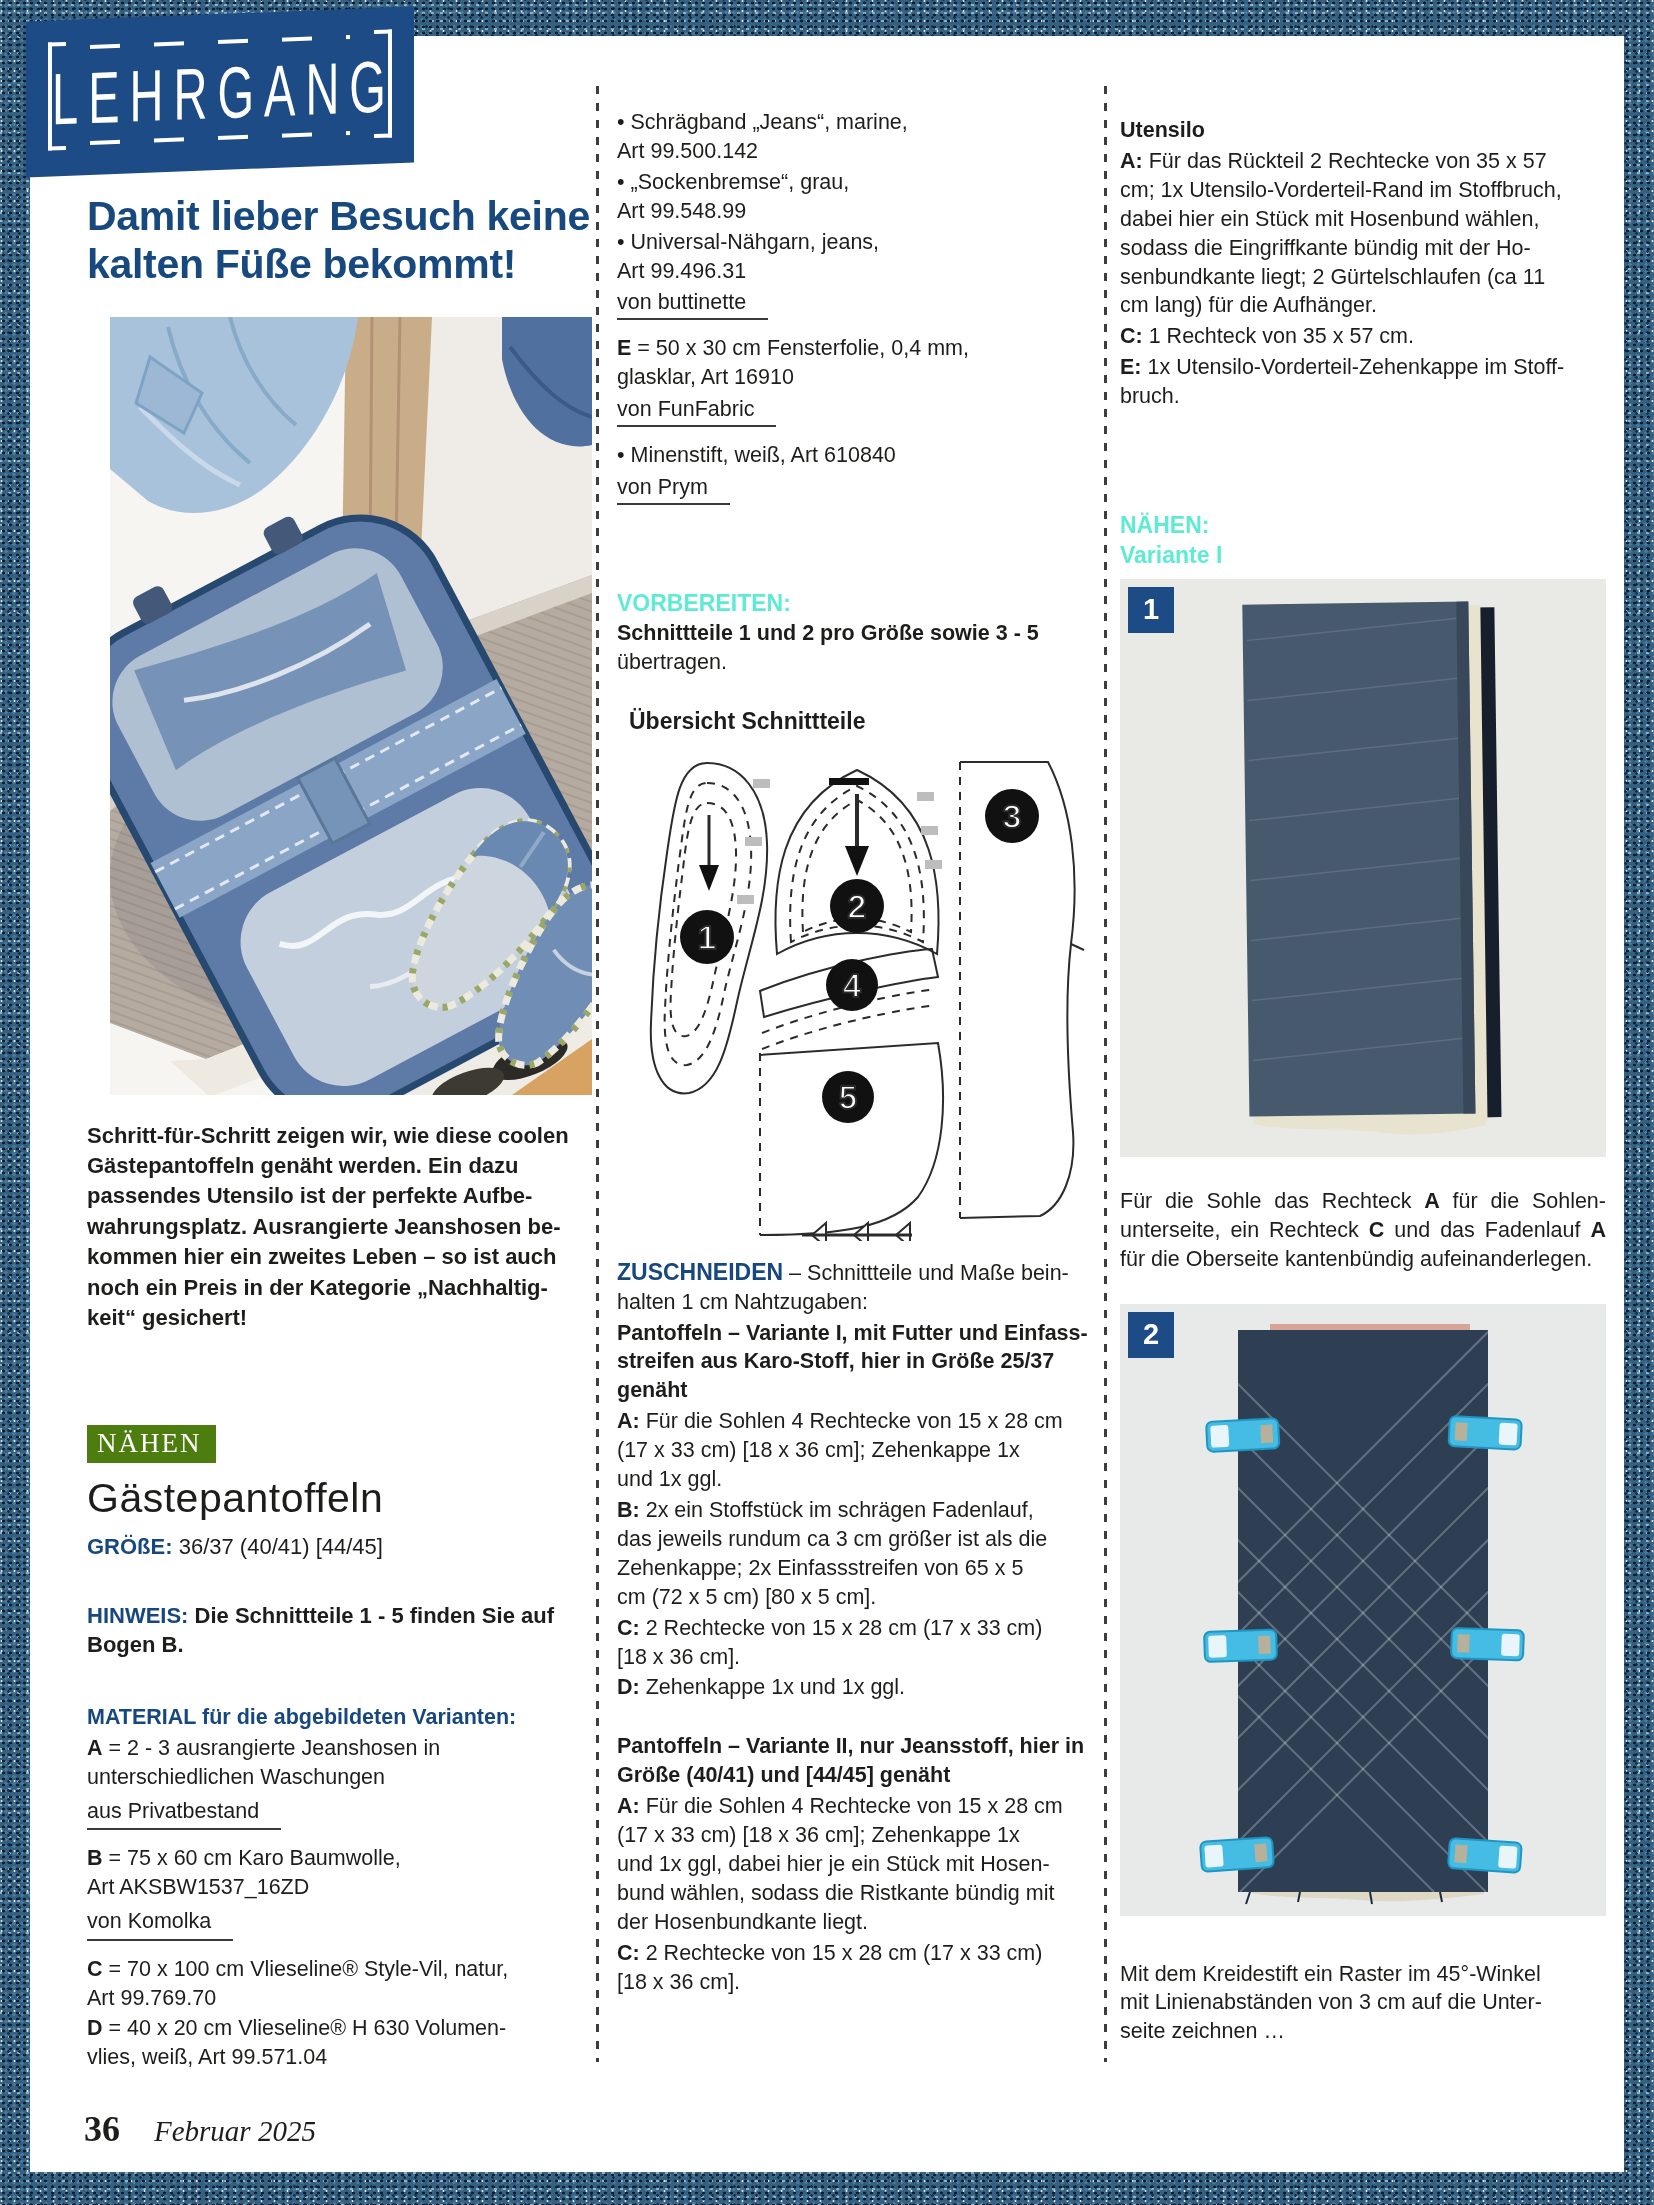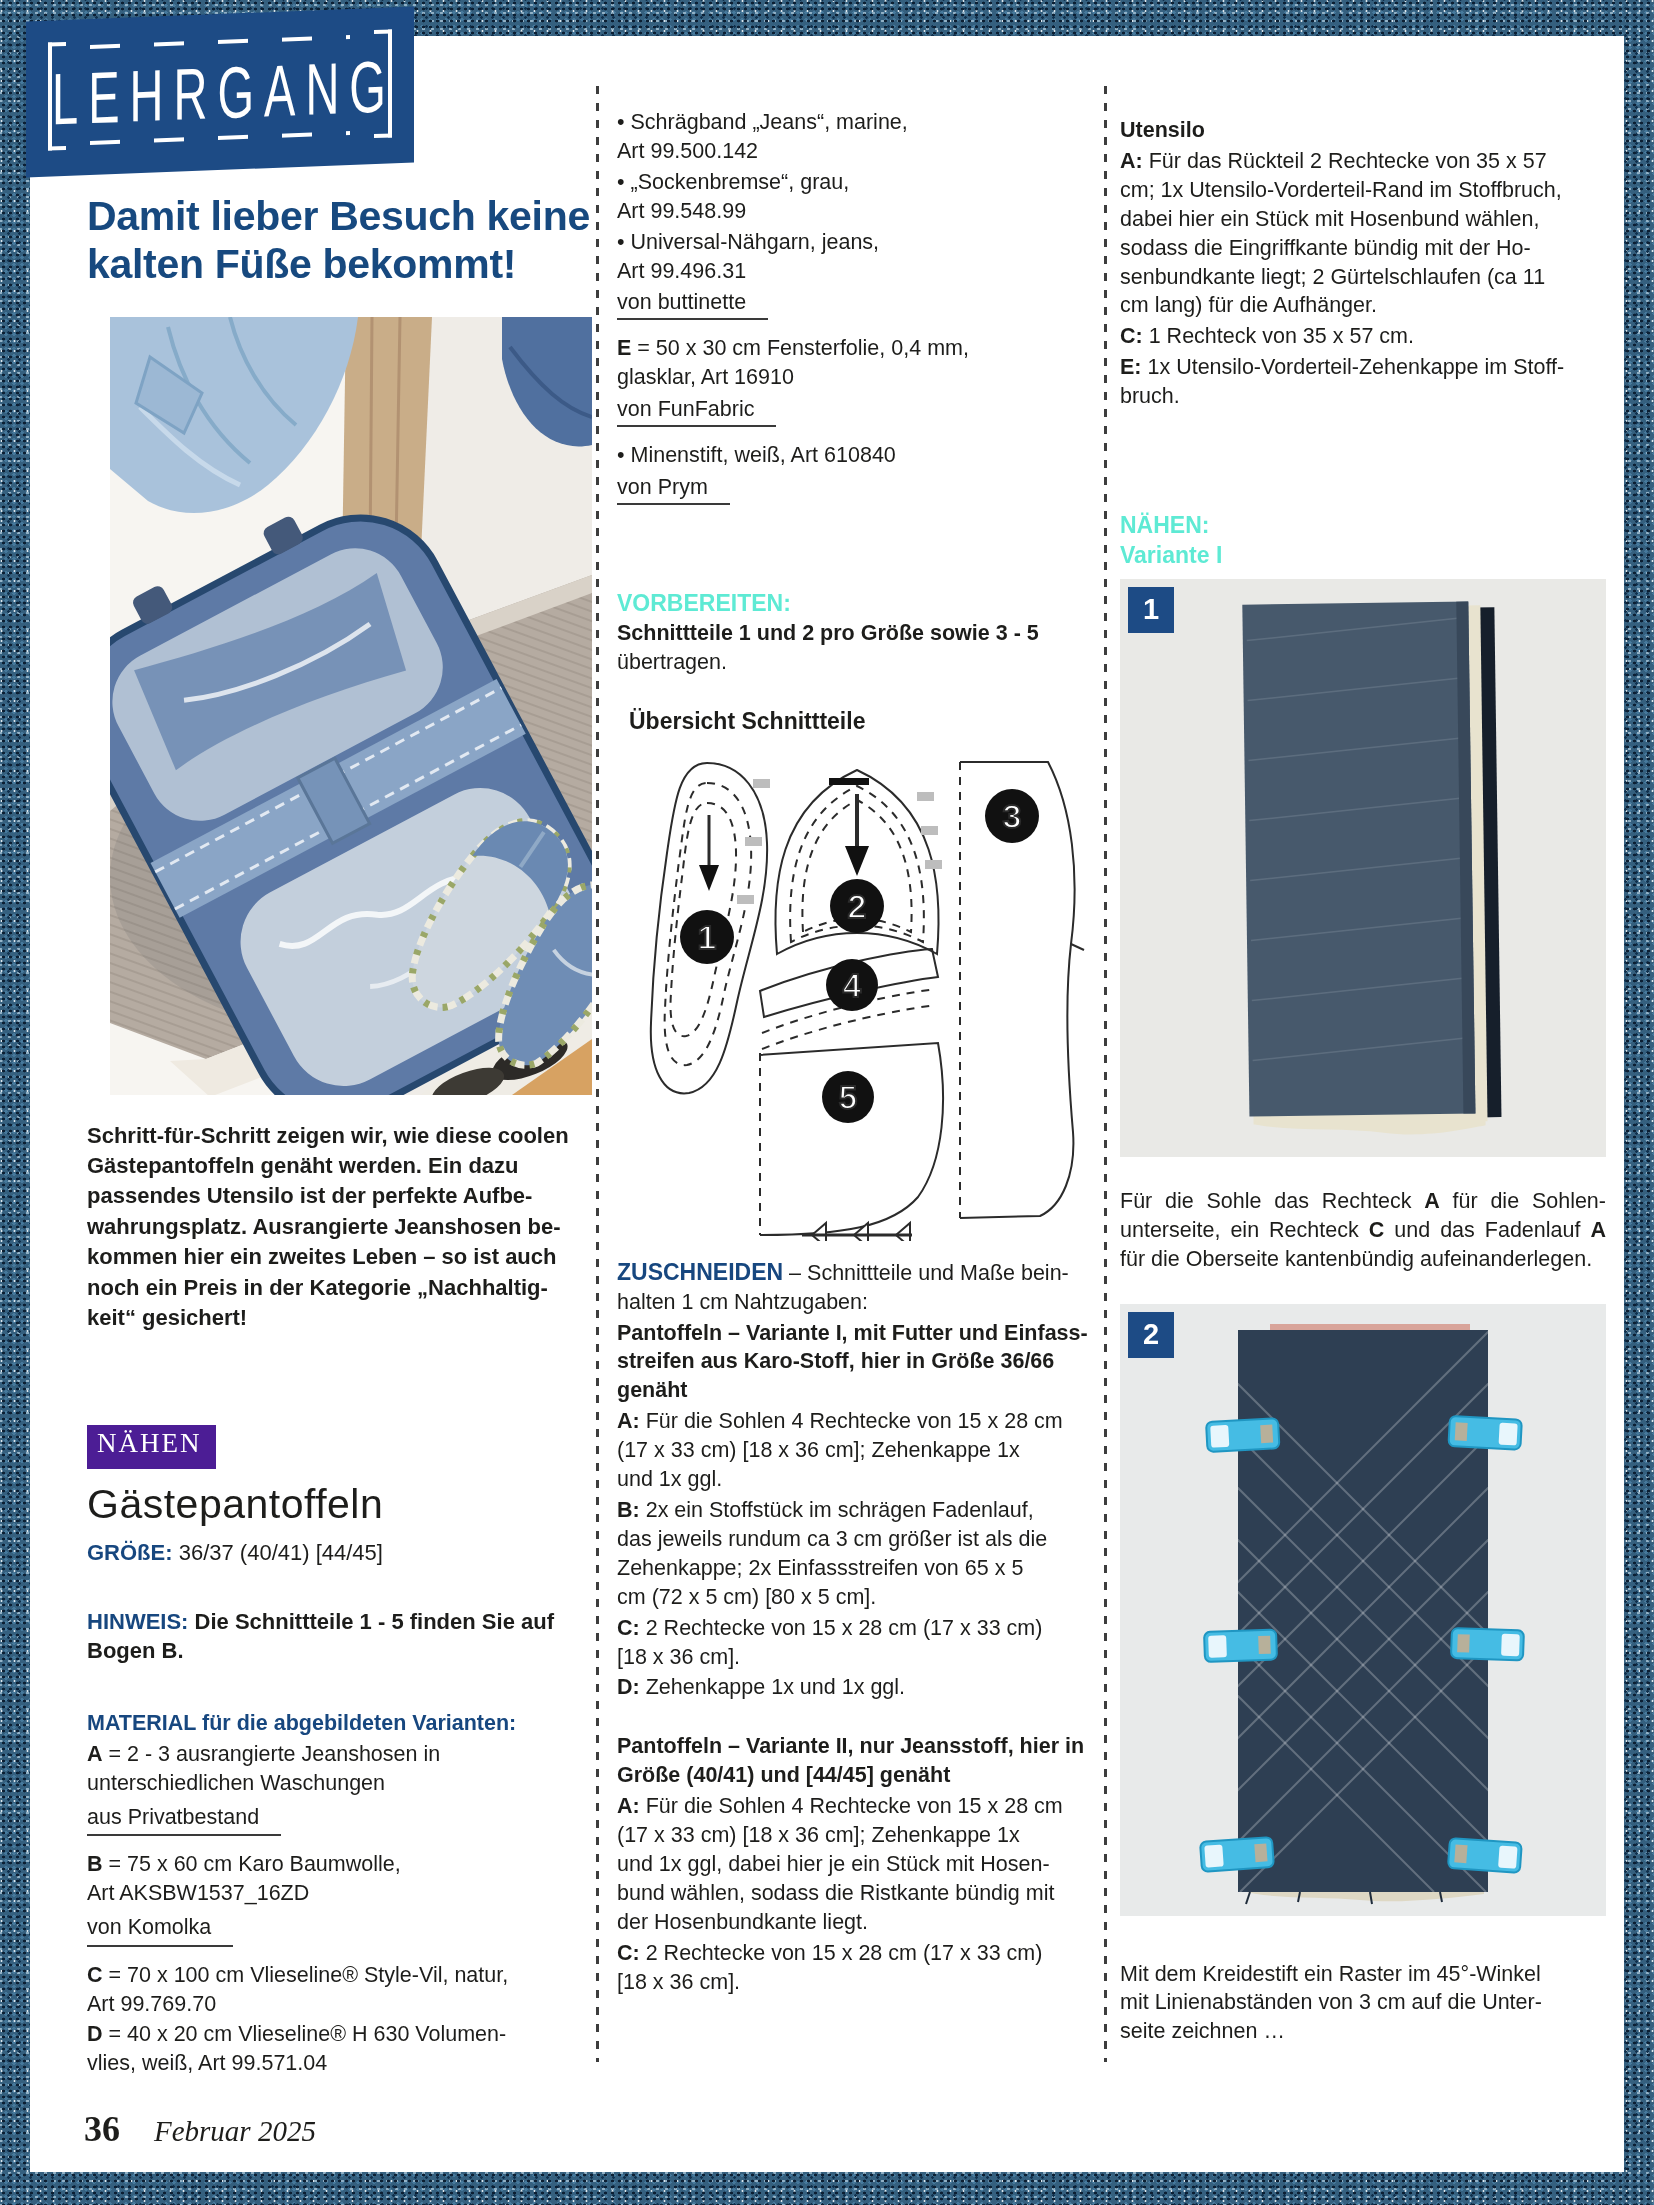--- a/index.html
+++ b/index.html
@@ -36,22 +36,22 @@
   .col-left{left:87px;top:192px;width:506px}
   .col-mid{left:617px;top:108px;width:478px}
   .col-right{left:1120px;top:116px;width:486px}
   .divider{position:absolute;top:86px;height:1976px;width:3px;
         background:repeating-linear-gradient(#3d3d3d 0 8px,transparent 8px 17px)}
   .div1{left:596px}.div2{left:1104px}
 
   .headline{font-size:41px;line-height:1.18;font-weight:700;color:#17497f;margin:0 0 28px;white-space:pre-line;letter-spacing:-.3px}
   .hero{width:482px;height:778px;margin-left:23px;display:block}
   .intro{margin:26px 0 0;font-size:22px;font-weight:700;line-height:1.38;white-space:pre-line}
-  .cat-badge{display:inline-block;margin-top:92px;background:#4c1d95;color:#fff;
-        font-family:"Liberation Serif",serif;font-size:27px;letter-spacing:2px;padding:3px 14px 10px 10px}
+  .cat-badge{display:inline-block;margin-top:92px;background:#4d7c0f;color:#fff;
+        font-family:"Liberation Serif",serif;font-size:27px;letter-spacing:2px;padding:3px 14px 4px 10px}
   .art-title{font-size:41px;font-weight:400;margin:12px 0 0;letter-spacing:.5px}
   .kw{color:#17477f;font-weight:700}
   .line{font-size:22px;line-height:1.32;margin:10px 0 0;white-space:pre-line}
   .bold-line{font-weight:700}
   .mat{margin-top:44px;font-size:22px;line-height:1.32}
   .pp{margin:0;font-size:21.5px;line-height:1.345;white-space:pre-line;text-align:justify}
   .pp + .pp{margin-top:2px}
   .src{display:inline-block;border-bottom:2.5px solid #3a3a3a;padding:2px 22px 3px 0;margin:3px 0 14px;font-size:21.5px}
   .src b{font-weight:400}
   .sec{margin-top:70px}
@@ -247,21 +247,21 @@
         <circle cx="96" cy="58" r="26" fill="#111" stroke="none"></circle>
         <text x="96" y="70" text-anchor="middle" fill="#fff" font-size="33" font-weight="bold" font-family="Liberation Sans,sans-serif">5</text>
       </g>
     </svg>
   </div>
 
   <div style="margin-top:16px">
     <p class="pp"><span class="kw" style="font-size:23px">ZUSCHNEIDEN</span> <span>– Schnittteile und Maße bein-
 halten 1 cm Nahtzugaben:</span></p>
     <p class="pp bold-line">Pantoffeln – Variante I, mit Futter und Einfass-
-streifen aus Karo-Stoff, hier in Größe 36/66
+streifen aus Karo-Stoff, hier in Größe 25/37
 genäht</p>
     <p class="pp"><b>A:</b> <span>Für die Sohlen 4 Rechtecke von 15 x 28 cm
 (17 x 33 cm) [18 x 36 cm]; Zehenkappe 1x
 und 1x ggl.</span></p>
     <p class="pp"><b>B:</b> <span>2x ein Stoffstück im schrägen Fadenlauf,
 das jeweils rundum ca 3 cm größer ist als die
 Zehenkappe; 2x Einfassstreifen von 65 x 5
 cm (72 x 5 cm) [80 x 5 cm].</span></p>
     <p class="pp"><b>C:</b> <span>2 Rechtecke von 15 x 28 cm (17 x 33 cm)
 [18 x 36 cm].</span></p>

